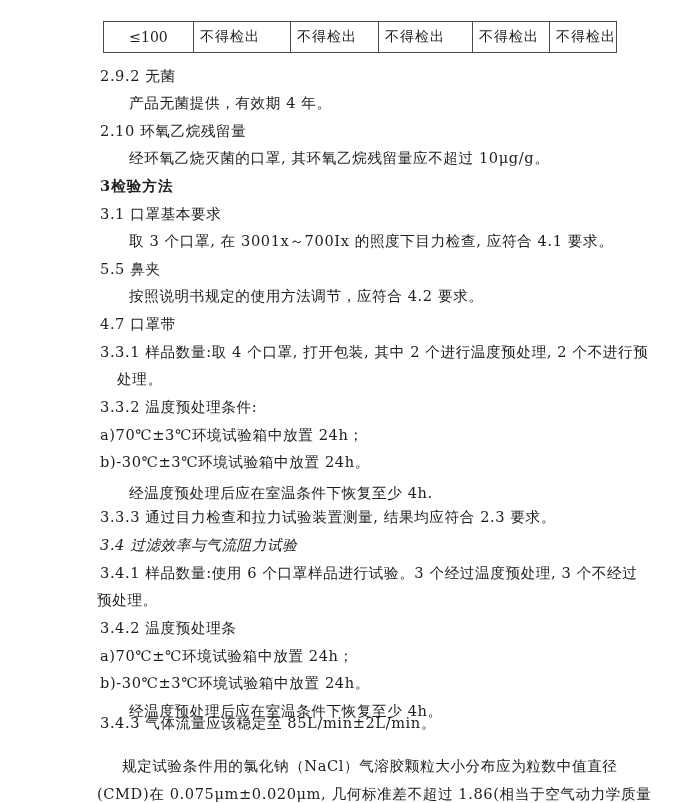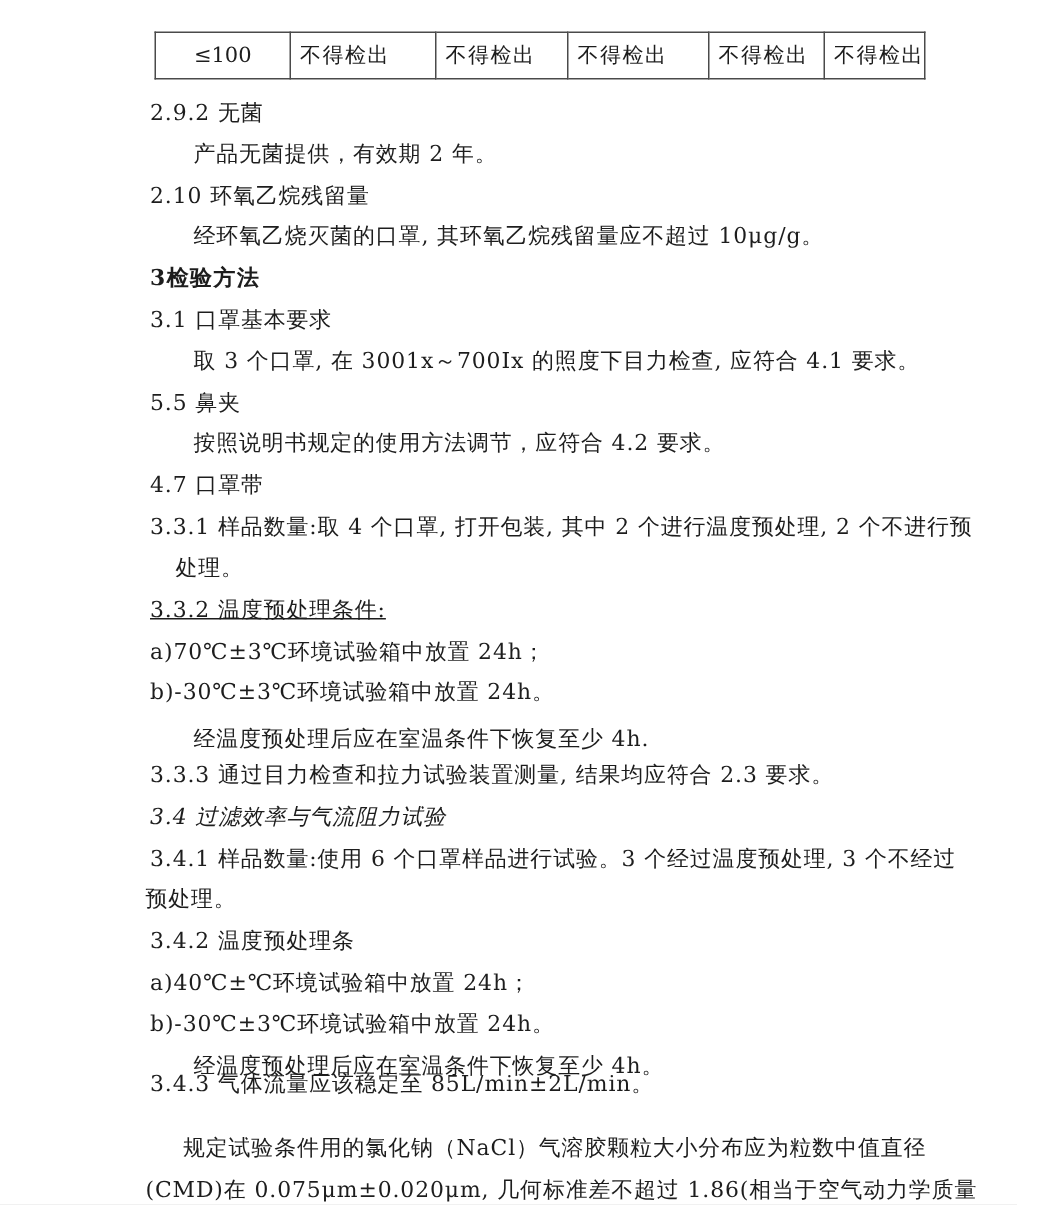--- a/index.html
+++ b/index.html
@@ -66,41 +66,41 @@
       <td>不得检出</td>
       <td>不得检出</td>
       <td>不得检出</td>
       <td>不得检出</td>
     </tr>
   </tbody>
     </table>
 
   <div id="doc-lines">
       <div class="doc-line ind-section" style="top: 67.5px;">2.9.2 无菌</div>
-      <div class="doc-line ind-para" style="top: 95.12px;">产品无菌提供，有效期 2 年。</div>
+      <div class="doc-line ind-para" style="top: 95.12px;">产品无菌提供，有效期 4 年。</div>
       <div class="doc-line ind-section" style="top: 122.74px;">2.10 环氧乙烷残留量</div>
       <div class="doc-line ind-para" style="top: 150.36px;">经环氧乙烧灭菌的口罩, 其环氧乙烷残留量应不超过 10μg/g。</div>
       <div class="doc-line ind-section bold" style="top: 177.98px;">3检验方法</div>
       <div class="doc-line ind-section" style="top: 205.6px;">3.1 口罩基本要求</div>
       <div class="doc-line ind-para" style="top: 233.22px;">取 3 个口罩, 在 3001x～700Ix 的照度下目力检查, 应符合 4.1 要求。</div>
       <div class="doc-line ind-section" style="top: 260.84px;">5.5 鼻夹</div>
       <div class="doc-line ind-para" style="top: 288.46px;">按照说明书规定的使用方法调节，应符合 4.2 要求。</div>
       <div class="doc-line ind-section" style="top: 316.08px;">4.7 口罩带</div>
       <div class="doc-line ind-section" style="top: 343.7px;">3.3.1 样品数量:取 4 个口罩, 打开包装, 其中 2 个进行温度预处理, 2 个不进行预</div>
       <div class="doc-line ind-wrap" style="top: 371.32px;">处理。</div>
-      <div class="doc-line ind-section" style="top: 398.94px; text-decoration: underline;">3.3.2 温度预处理条件:</div>
+      <div class="doc-line ind-section" style="top: 398.94px;">3.3.2 温度预处理条件:</div>
       <div class="doc-line ind-section" style="top: 426.56px;">a)70℃±3℃环境试验箱中放置 24h；</div>
       <div class="doc-line ind-section" style="top: 454.18px;">b)-30℃±3℃环境试验箱中放置 24h。</div>
       <div class="doc-line ind-para" style="top: 485px;">经温度预处理后应在室温条件下恢复至少 4h.</div>
       <div class="doc-line ind-section" style="top: 509.42px;">3.3.3 通过目力检查和拉力试验装置测量, 结果均应符合 2.3 要求。</div>
       <div class="doc-line ind-section" style="top: 537.04px; font-style: italic;">3.4 过滤效率与气流阻力试验</div>
       <div class="doc-line ind-section" style="top: 564.66px;">3.4.1 样品数量:使用 6 个口罩样品进行试验。3 个经过温度预处理, 3 个不经过</div>
       <div class="doc-line ind-flush" style="top: 592.28px; text-align: center;">预处理。</div>
       <div class="doc-line ind-section" style="top: 619.9px;">3.4.2 温度预处理条</div>
-      <div class="doc-line ind-section" style="top: 647.52px;">a)40℃±℃环境试验箱中放置 24h；</div>
+      <div class="doc-line ind-section" style="top: 647.52px;">a)70℃±℃环境试验箱中放置 24h；</div>
       <div class="doc-line ind-section" style="top: 675.14px;">b)-30℃±3℃环境试验箱中放置 24h。</div>
       <div class="doc-line ind-para" style="top: 702.76px;">经温度预处理后应在室温条件下恢复至少 4h。</div>
       <div class="doc-line ind-section" style="top: 715px;">3.4.3 气体流量应该稳定至 85L/min±2L/min。</div>
       <div class="doc-line ind-para-sm" style="top: 758px;">规定试验条件用的氯化钠（NaCl）气溶胶颗粒大小分布应为粒数中值直径</div>
       <div class="doc-line ind-flush" style="top: 785.62px;">(CMD)在 0.075μm±0.020μm, 几何标准差不超过 1.86(相当于空气动力学质量</div>
     </div>
 
 </div>
 
 </body></html>

